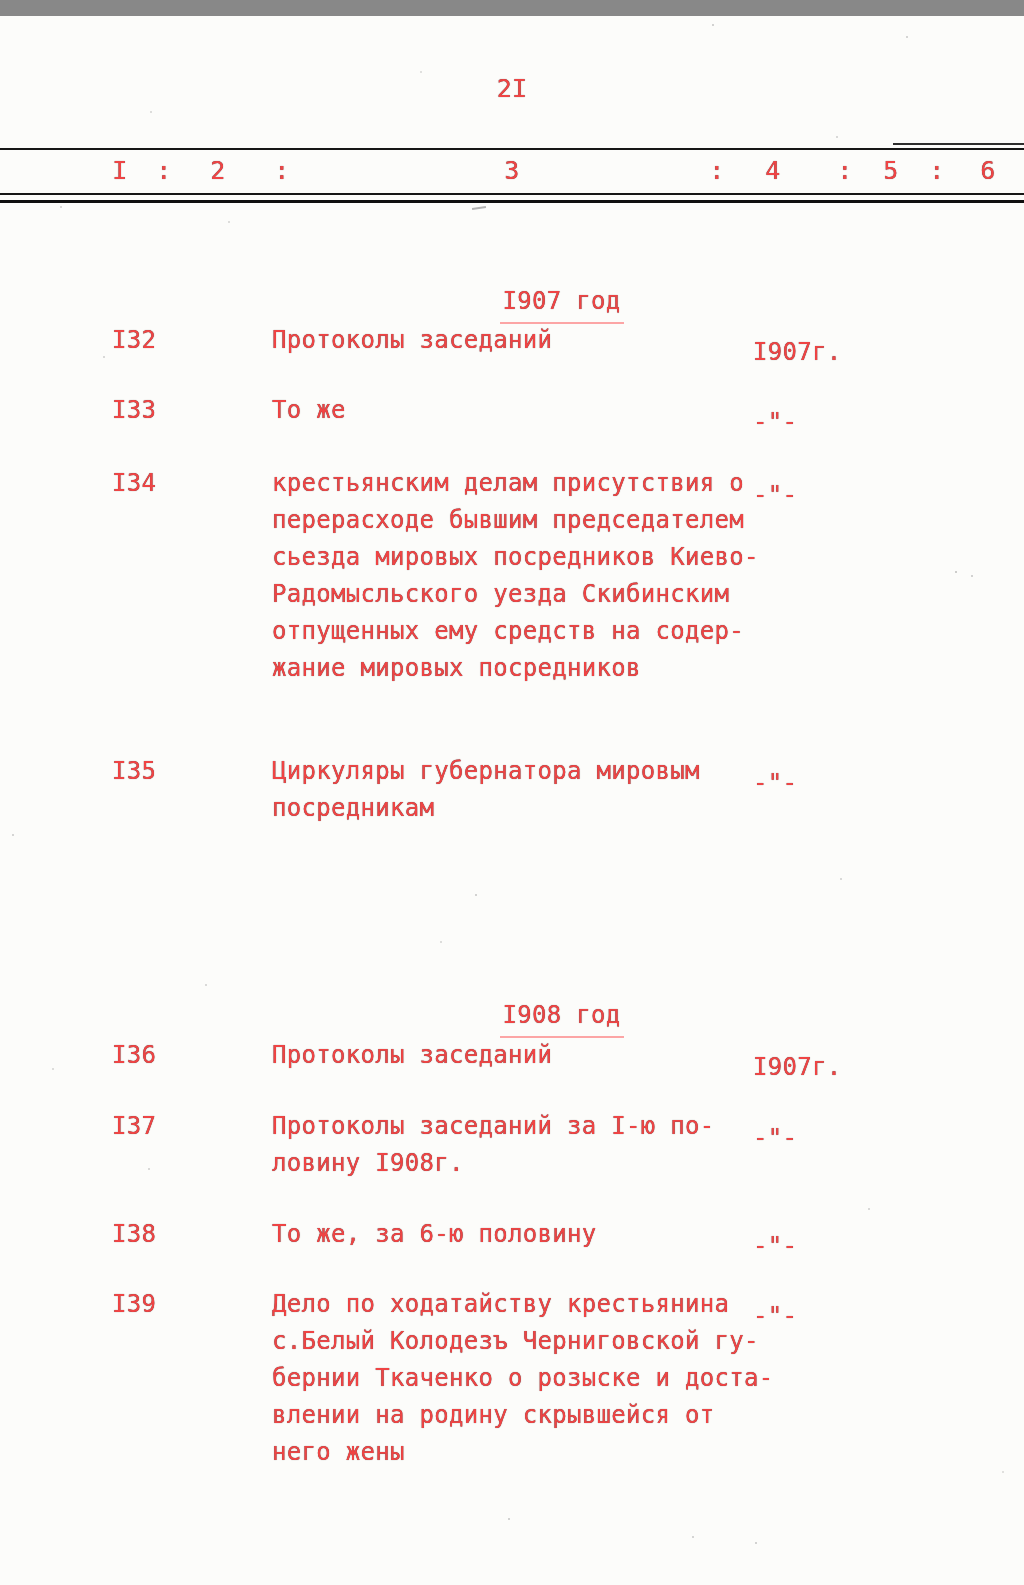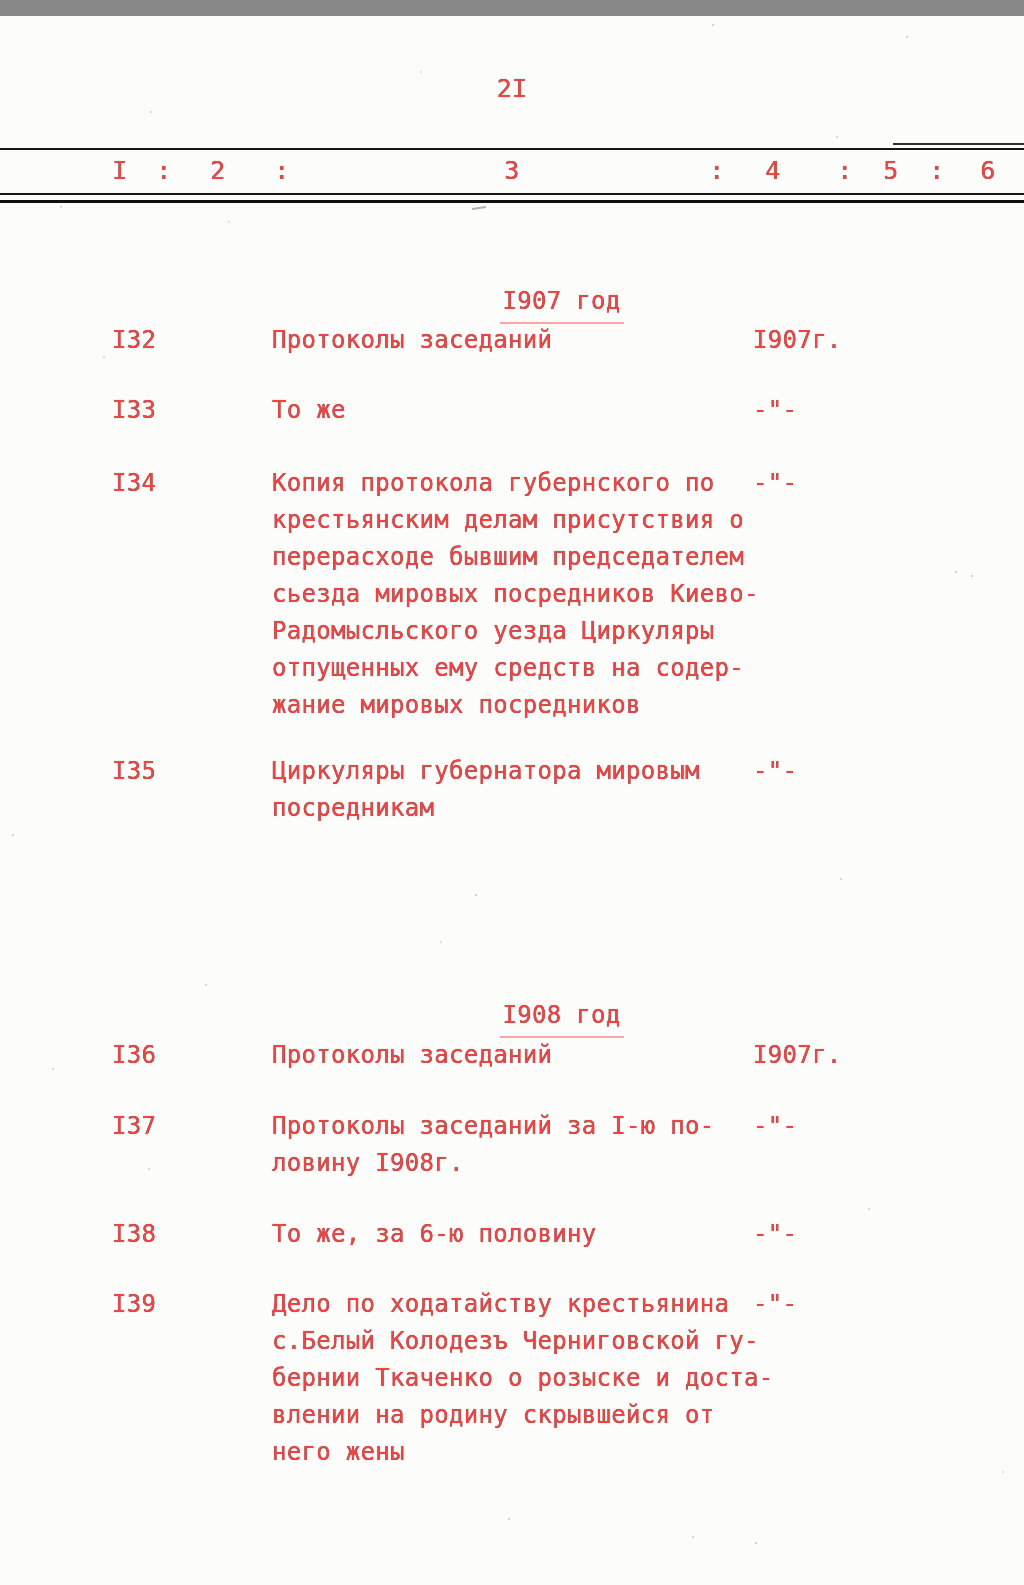--- a/index.html
+++ b/index.html
@@ -29,21 +29,21 @@
   
   .heading{position:absolute;left:40px;right:0;text-align:center;line-height:37px;}
   .heading span{display:inline-block;border-bottom:2px solid #fca5a5;
     padding:0 3px 2px;}
   
   .entry{position:absolute;left:0;width:1024px;}
   .entry .t{line-height:37px;}
   .num{position:absolute;left:112px;top:0;}
   .desc{position:absolute;left:272px;top:0;width:520px;}
   .desc div{height:37px;}
-  .date{position:absolute;left:753px;top:0;}
+  .date{position:absolute;left:753px;top:12px;}
   
   .smudge{position:absolute;left:472px;top:191px;width:14px;height:2px;
     background:rgba(40,40,40,.35);transform:rotate(-8deg);}
   .speckles{position:absolute;top:8px;left:712px;width:2px;height:2px;
     border-radius:50%;background:rgba(70,70,70,.3);
     box-shadow:
       194px 12px 0 0 rgba(70,70,70,.28),
       124px 112px 0 0 rgba(70,70,70,.25),
       -292px 47px 0 0 rgba(70,70,70,.2),
       -562px 87px 0 0 rgba(70,70,70,.22),
@@ -109,25 +109,24 @@
     <span class="t num">I33</span>
     <div class="desc">
       <div class="t">То же</div>
     </div>
     <span class="t date">-"-</span>
   </div>
 
   <div class="entry" style="top:449px">
     <span class="t num">I34</span>
     <div class="desc">
-      <div class="t">Копия протокола губернского по</div>
       <div class="t">крестьянским делам присутствия о</div>
       <div class="t">перерасходе бывшим председателем</div>
       <div class="t">сьезда мировых посредников Киево-</div>
-      <div class="t">Радомысльского уезда Циркуляры</div>
+      <div class="t">Радомысльского уезда Скибинским</div>
       <div class="t">отпущенных ему средств на содер-</div>
       <div class="t">жание мировых посредников</div>
     </div>
     <span class="t date">-"-</span>
   </div>
 
   <div class="entry" style="top:737px">
     <span class="t num">I35</span>
     <div class="desc">
       <div class="t">Циркуляры губернатора мировым</div>

